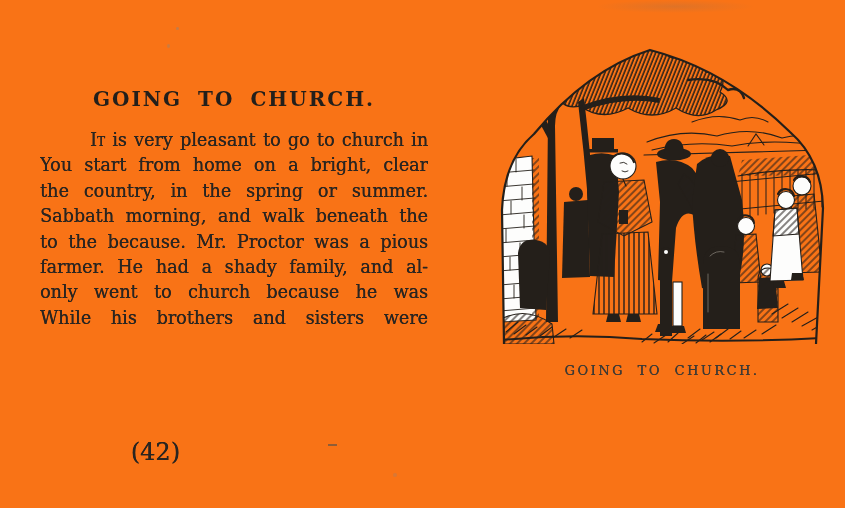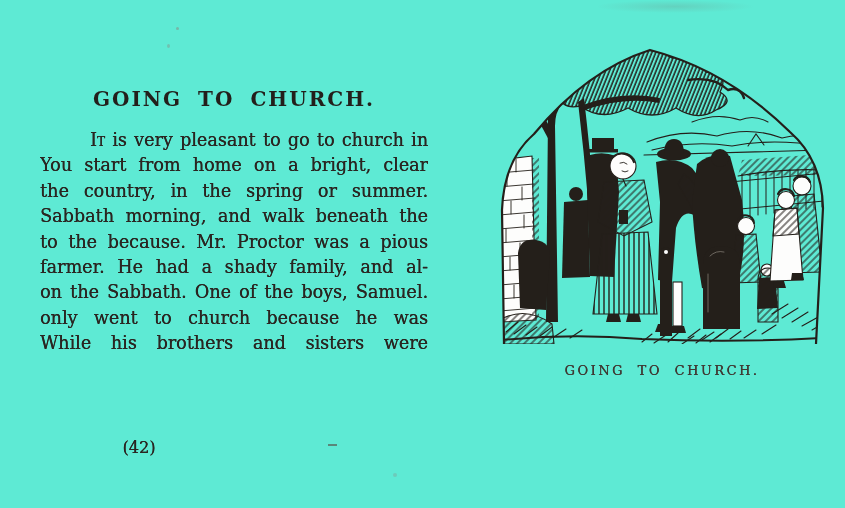--- a/index.html
+++ b/index.html
@@ -1,38 +1,38 @@
 <!DOCTYPE html>
 <html><head>
 <meta charset="utf-8">
 <style>
   html,body { margin:0; padding:0; }
   .screen {
     position:relative; width:845px; height:508px;
-    background:#5eead4; overflow:hidden;
+    background:#f97316; overflow:hidden;
     font-family:"DejaVu Serif", serif;
   }
   
   .text-col { position:absolute; left:40px; top:86px; width:388px; color:#2a2521; }
   .title {
     margin:0 0 16px 0; text-align:center;
     font-size:20px; line-height:26px; font-weight:bold;
     letter-spacing:2px; word-spacing:7px; color:#231f1b;
   }
   .para { font-size:17.6px; line-height:25.4px; }
   .tline {
     text-align:justify; text-align-last:justify;
     height:25.4px; overflow:hidden;
     text-shadow:0.25px 0 0 currentColor;
   }
   .tline.indent { padding-left:50px; }
   .sc { font-variant:small-caps; }
   .pageno {
     position:absolute; left:98px; top:438px; width:82px;
-    text-align:center; font-size:16px; color:#2a2521;
+    text-align:right; font-size:24px; color:#2a2521;
     text-shadow:0.25px 0 0 currentColor;
   }
   
   .illus { position:absolute; left:492px; top:42px; width:340px; margin:0; }
   .illus svg { display:block; }
   .caption {
     margin-top:11px; text-align:center;
     font-size:13px; letter-spacing:2.5px; word-spacing:6px;
     color:#3f3a34; text-shadow:0.2px 0 0 currentColor;
   }
@@ -60,21 +60,20 @@
 
   <div class="text-col">
     <h1 class="title">GOING TO CHURCH.</h1>
     <div class="para">
       <div class="tline indent"><span class="sc">It</span> <span>is very pleasant to go to church in</span></div>
       <div class="tline">You start from home on a bright, clear</div>
       <div class="tline">the country, in the spring or summer.</div>
       <div class="tline">Sabbath morning, and walk beneath the</div>
       <div class="tline">to the because. Mr. Proctor was a pious</div>
       <div class="tline">farmer. He had a shady family, and al-</div>
-      <div class="tline">on the Sabbath. One of the boys, Samuel.</div>
       <div class="tline">only went to church because he was</div>
       <div class="tline">While his brothers and sisters were singing</div>
     </div>
   </div>
   <div class="pageno">(42)</div>
 
   <figure class="illus">
     <svg width="340" height="310" viewBox="0 0 340 310" xmlns="http://www.w3.org/2000/svg">
       <defs>
         <pattern id="hatch" patternUnits="userSpaceOnUse" width="5" height="5" patternTransform="rotate(45)">

